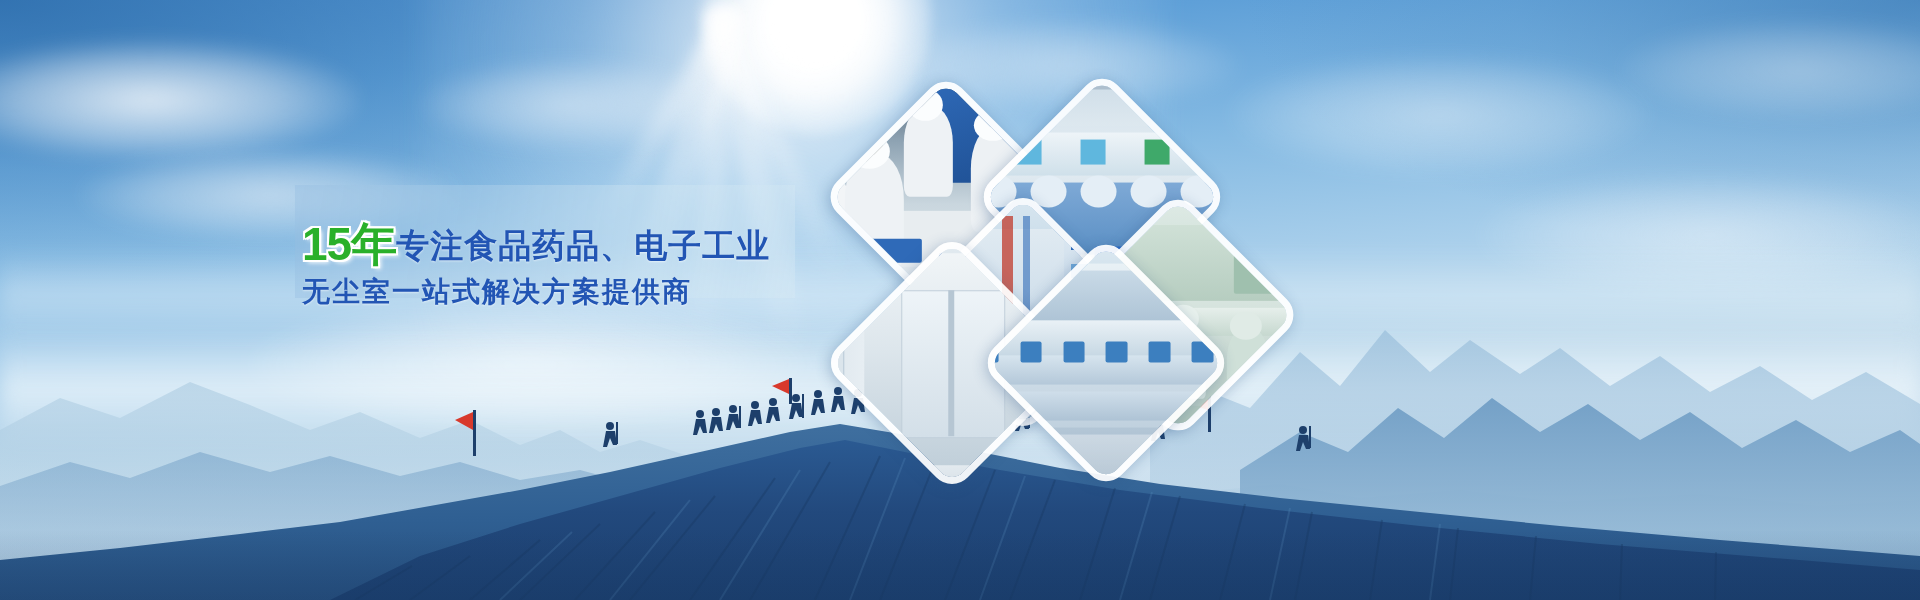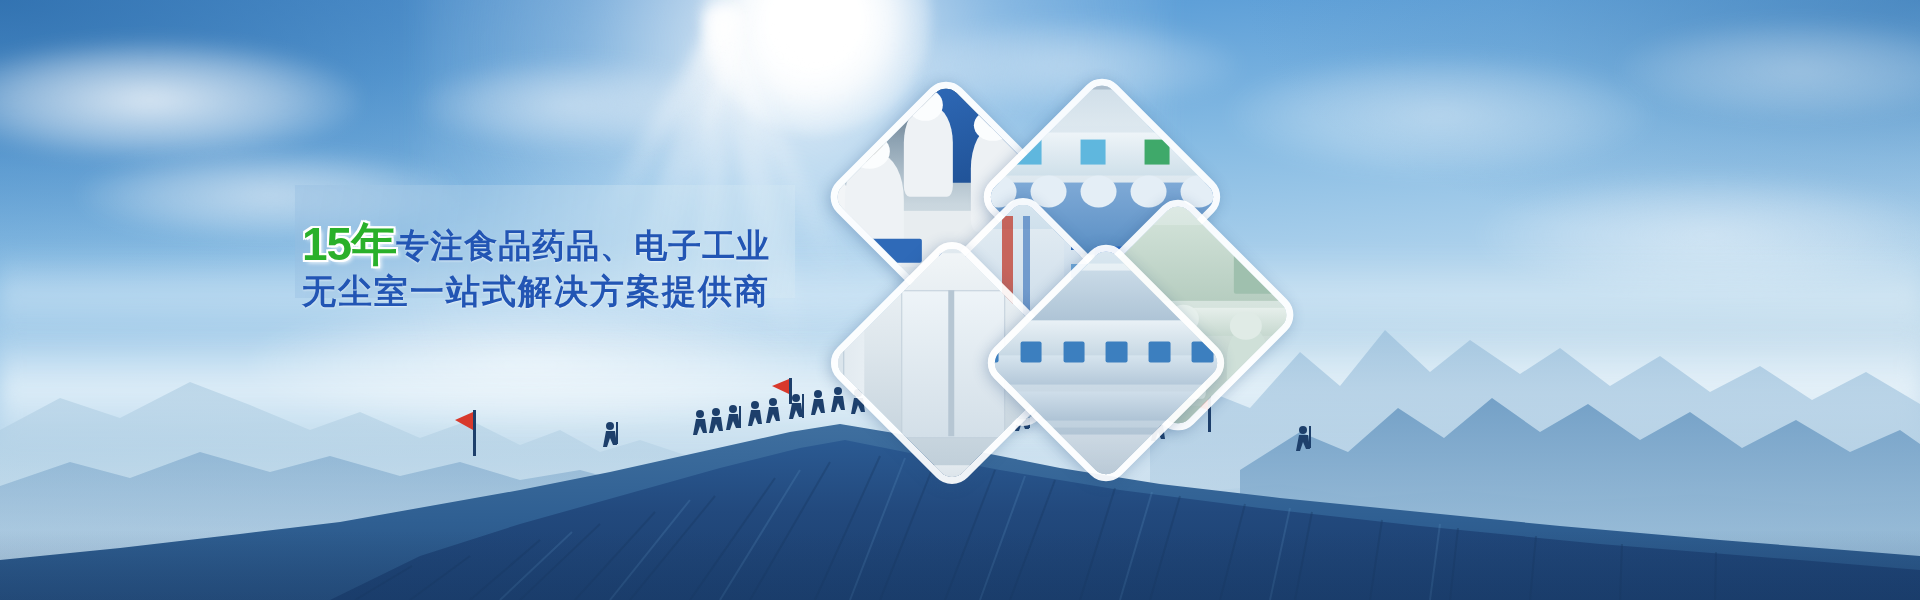--- a/index.html
+++ b/index.html
@@ -62,21 +62,21 @@
        2px 2px 0 #fff,-2px 2px 0 #fff,2px -2px 0 #fff,-2px -2px 0 #fff,
        3px 3px 4px rgba(255,255,255,.9);
     vertical-align:-3px;
   }
   .zh{
     font-size:33px;font-weight:bold;color:#2255b4;letter-spacing:1px;
     font-family:"DejaVu Sans","Liberation Sans",sans-serif;
     text-shadow:0 1px 2px rgba(255,255,255,.55);
   }
   .zh2{
-    font-size:34px;font-weight:bold;color:#2255b4;letter-spacing:2px;
+    font-size:28px;font-weight:bold;color:#2255b4;letter-spacing:2px;
     font-family:"DejaVu Sans","Liberation Sans",sans-serif;
     text-shadow:0 1px 2px rgba(255,255,255,.55);
   }
   
   .collage{position:absolute;left:840px;top:85px;width:440px;height:390px;}
   .diamond{
     position:absolute;transform:rotate(45deg);overflow:hidden;
     border:7px solid rgba(255,255,255,.93);border-radius:22px;
     box-shadow:0 3px 14px rgba(40,80,130,.30);
   }

